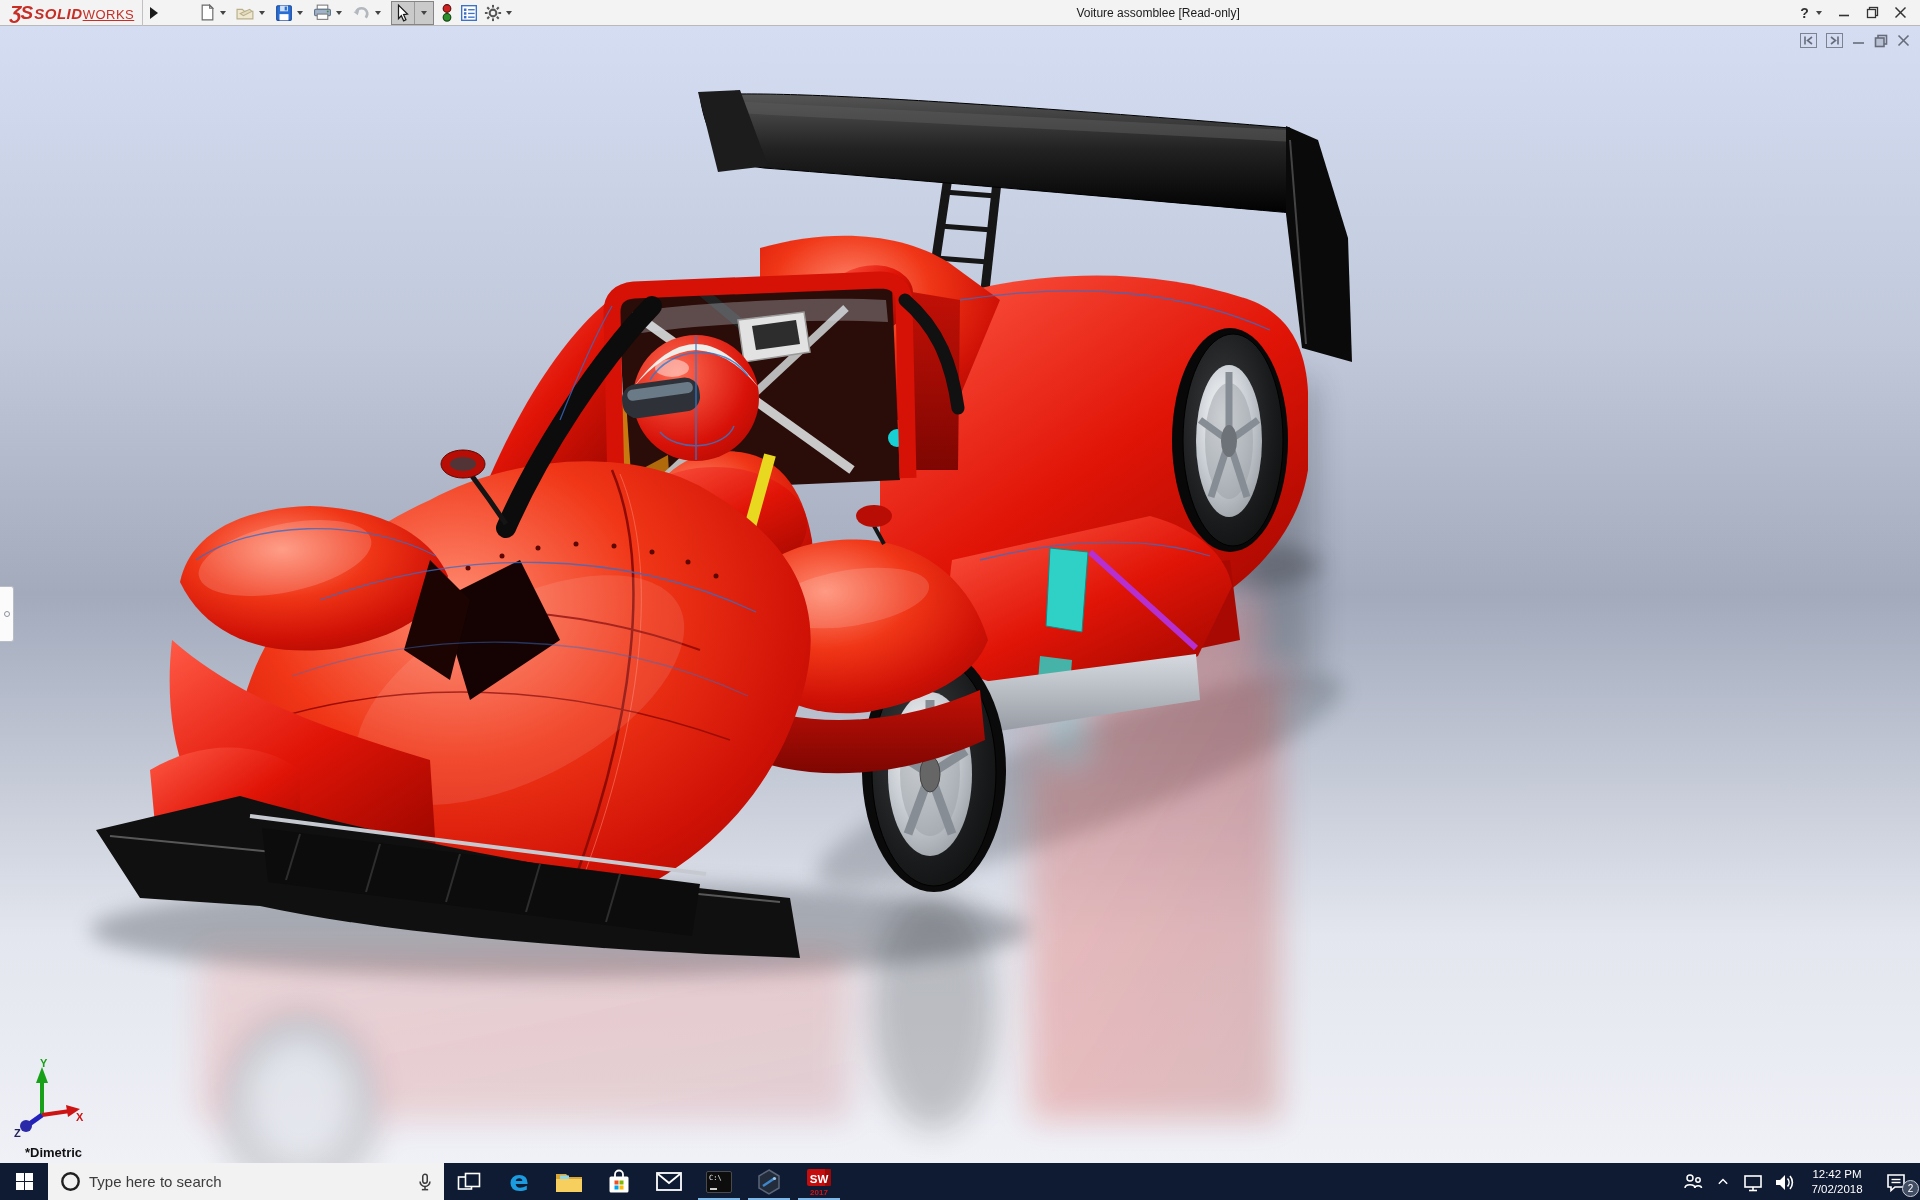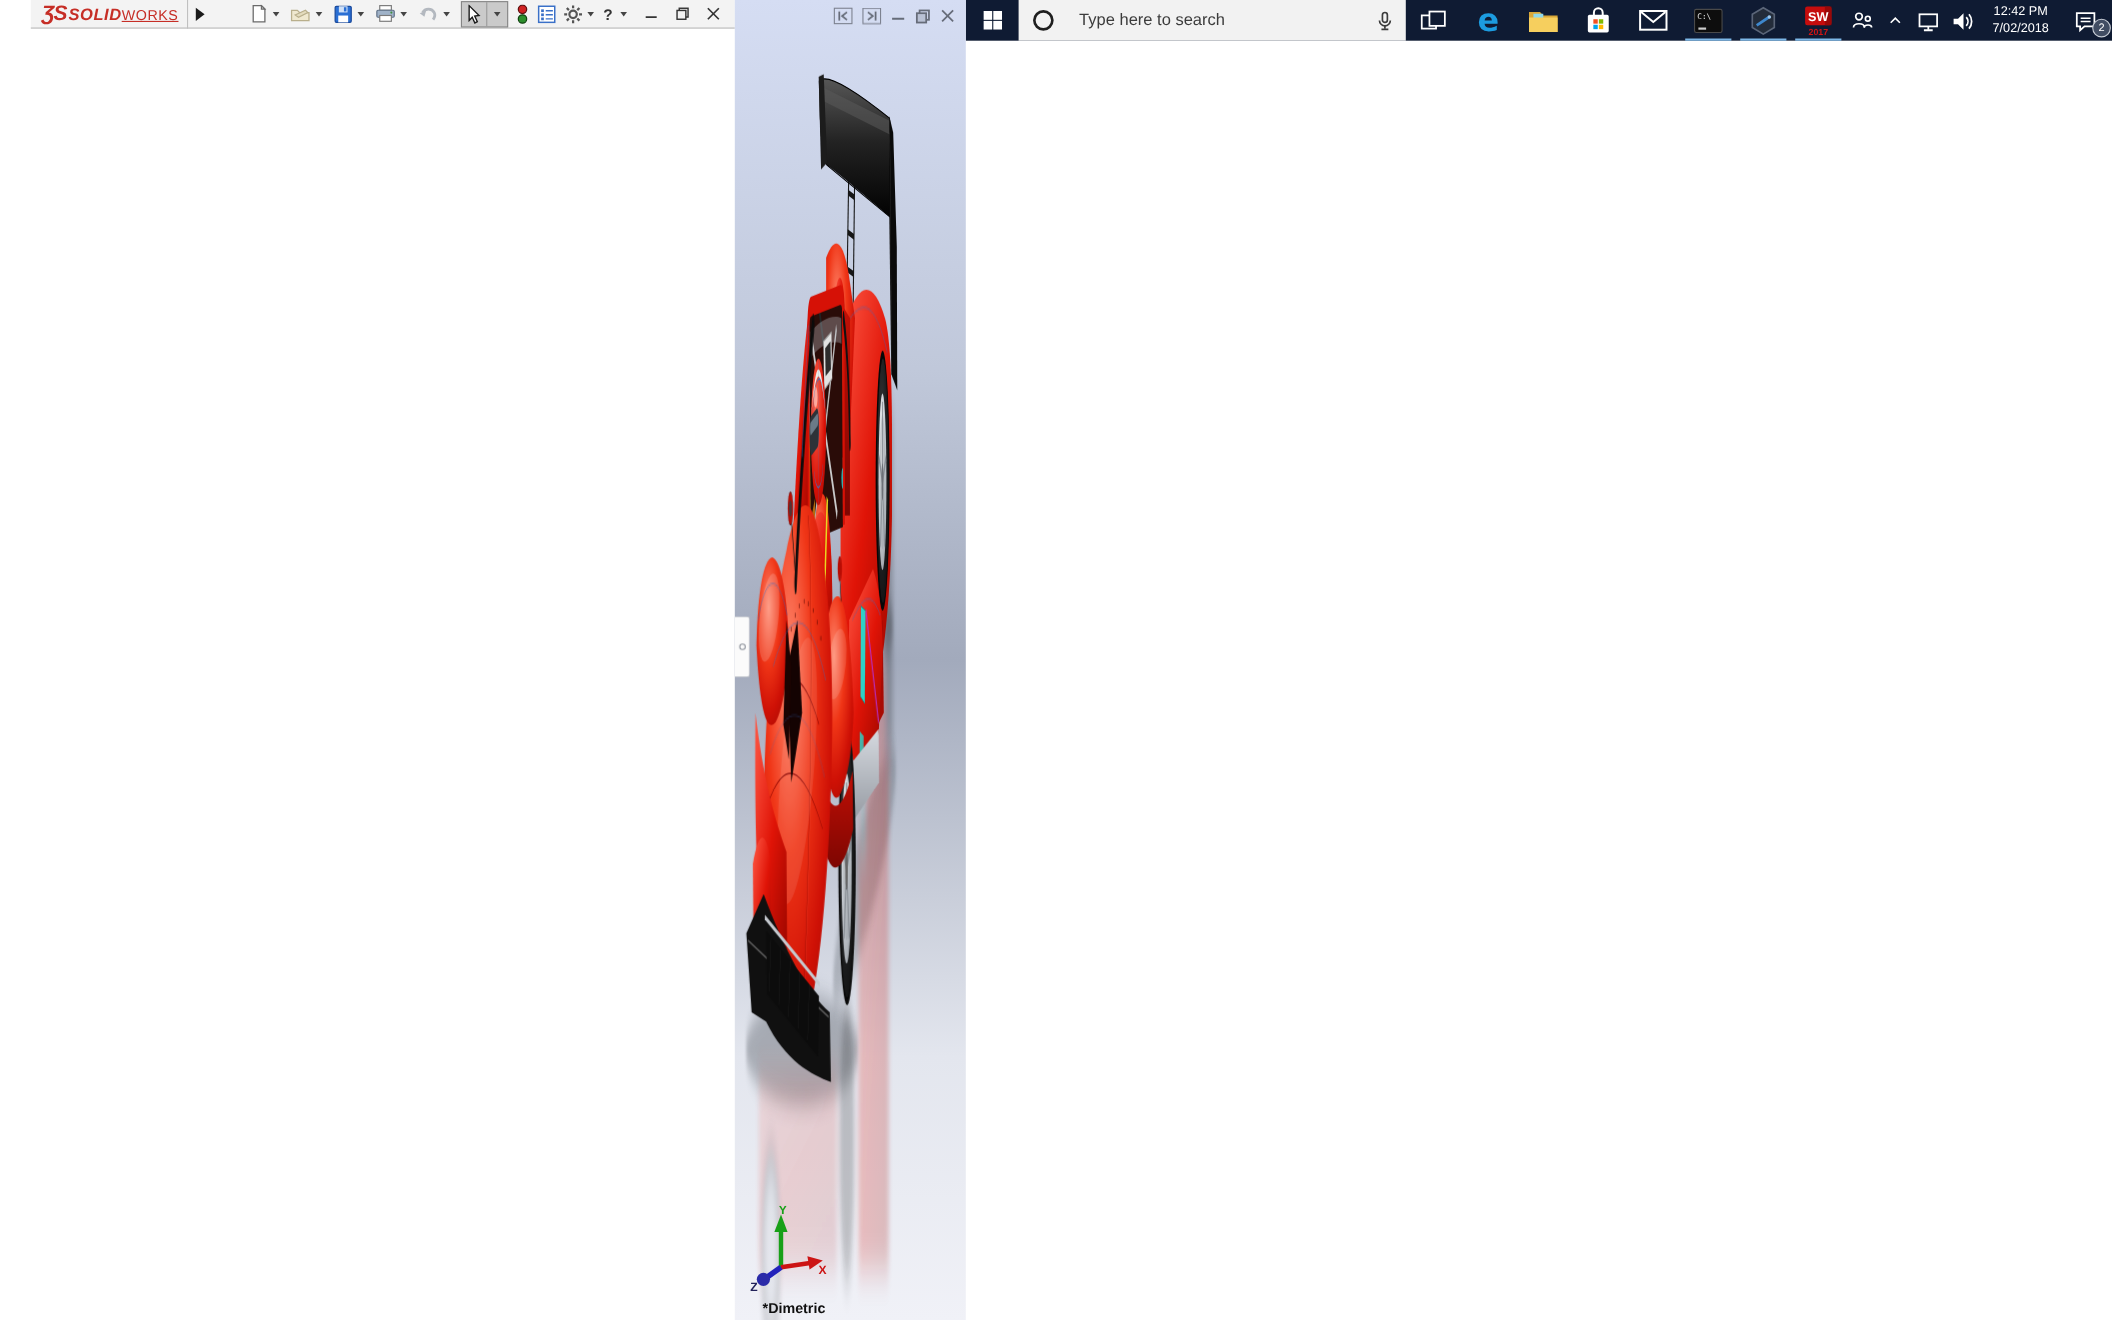--- a/index.html
+++ b/index.html
@@ -2,21 +2,21 @@
 <html style="--logo-red: #c62e26; --car-red: #e01407; --taskbar-bg: #0f1b33; --running-indicator: #7db8e8; --titlebar-bg: #f3f3f3; --vp-top: #d5ddf3; --vp-mid: #a2aabc; --vp-low: #e3e6ee; --vp-bottom: #f0f1f7;"><head>
 <meta charset="utf-8">
 <style>
   :root{
     --logo-red:#c62e26; --car-red:#e01407; --taskbar-bg:#0f1b33;
     --running-indicator:#7db8e8; --titlebar-bg:#f3f3f3;
     --vp-top:#d5ddf3; --vp-mid:#a2aabc; --vp-low:#e3e6ee; --vp-bottom:#f0f1f7;
   }
   *{margin:0;padding:0;box-sizing:border-box;}
   html,body{width:1920px;height:1200px;overflow:hidden;font-family:"Liberation Sans",sans-serif;}
-  .screen{width:1920px;height:1200px;display:flex;flex-direction:row;background:#fff;padding-left:28px;}
+  .screen{width:1920px;height:1200px;display:flex;flex-direction:column;background:#fff;}
 
   
   .titlebar{height:26px;background:var(--titlebar-bg,#f3f3f3);display:flex;align-items:center;
     border-bottom:1px solid #b9b9b9;flex:0 0 26px;}
   .logo{display:flex;align-items:baseline;padding:0 8px 0 10px;cursor:default;white-space:nowrap;}
   .logo-mark{font-style:italic;font-weight:bold;font-size:19px;color:var(--logo-red);letter-spacing:-1px;margin-right:2px;}
   .logo-solid{font-weight:bold;font-size:15px;color:var(--logo-red);letter-spacing:.5px;font-style:italic;}
   .logo-works{font-weight:400;font-size:13px;color:var(--logo-red);letter-spacing:.5px;text-decoration:underline;}
   .tb-sep{width:1px;height:26px;background:#c0c0c0;}
   .flyout-btn{width:22px;height:26px;display:flex;align-items:center;justify-content:center;border:none;background:transparent;cursor:pointer;}
@@ -44,21 +44,21 @@
   .left-tab{position:absolute;left:0;top:560px;width:14px;height:56px;background:#fbfbfb;border:1px solid #b9bdc6;border-left:none;
     border-radius:0 3px 3px 0;cursor:pointer;display:flex;align-items:center;justify-content:center;}
   .left-tab .dot{width:6px;height:6px;border:1.5px solid #8e939c;border-radius:50%;}
   .triad{position:absolute;left:12px;bottom:26px;width:72px;height:78px;}
   .view-label{position:absolute;left:25px;bottom:3px;font-size:13px;font-weight:600;color:#101010;}
 
   
   .taskbar{height:37px;flex:0 0 37px;background:var(--taskbar-bg,#0f1b33);display:flex;align-items:stretch;}
   .tb-btn{border:none;background:transparent;cursor:pointer;display:flex;align-items:center;justify-content:center;position:relative;}
   .start-btn{width:48px;}
-  .search-box{width:352px;background:#f2f2f2;display:flex;align-items:center;padding:0 10px 0 12px;gap:22px;cursor:text;}
+  .search-box{width:396px;background:#f2f2f2;display:flex;align-items:center;padding:0 10px 0 12px;gap:8px;cursor:text;}
   .search-input{flex:1;border:none;background:transparent;outline:none;font-size:15px;color:#2e2e2e;font-family:"Liberation Sans",sans-serif;}
   .search-input::placeholder{color:#3c3c3c;opacity:1;}
   .app-btn{width:50px;}
   .app-btn.running::after{content:"";position:absolute;left:4px;right:4px;bottom:0;height:2.5px;background:var(--running-indicator,#7db8e8);}
   .tb-spacer{flex:1;}
   .tray{display:flex;align-items:stretch;padding-right:4px;justify-content:space-between;}
   .tray-btn{width:30px;border:none;background:transparent;cursor:pointer;display:flex;align-items:center;justify-content:center;position:relative;}
   .clock-btn{width:78px;flex-direction:column;justify-content:center;color:#fff;font-size:11.5px;line-height:1.3;}
   .edge-e{font-size:29px;font-weight:bold;color:#1c9ce0;font-family:"DejaVu Sans",sans-serif;line-height:1;}
   .badge{position:absolute;right:-3px;bottom:3px;min-width:17px;height:17px;border-radius:50%;background:#414d63;border:1.5px solid #c8cdd6;
@@ -160,20 +160,21 @@
             <line x1="2.9" y1="2.9" x2="4.6" y2="4.6"></line>
               <line x1="11.4" y1="11.4" x2="13.1" y2="13.1"></line>
             <line x1="13.1" y1="2.9" x2="11.4" y2="4.6"></line>
               <line x1="4.6" y1="11.4" x2="2.9" y2="13.1"></line>
           </g>
         </svg>
           <span class="caret"></span>
       </button>
     </div>
 
+    <div class="tb-title">Voiture assomblee [Read-only]</div>
 
     <div class="win-controls">
       <button class="win-btn help-btn">
         <span>?</span>
         <span class="caret"></span>
       </button>
       <button class="win-btn">
         <svg width="12" height="12" viewBox="0 0 12 12">
             <line x1="1" y1="8.5" x2="11" y2="8.5" stroke="#333" stroke-width="1.6"></line>
           </svg>

